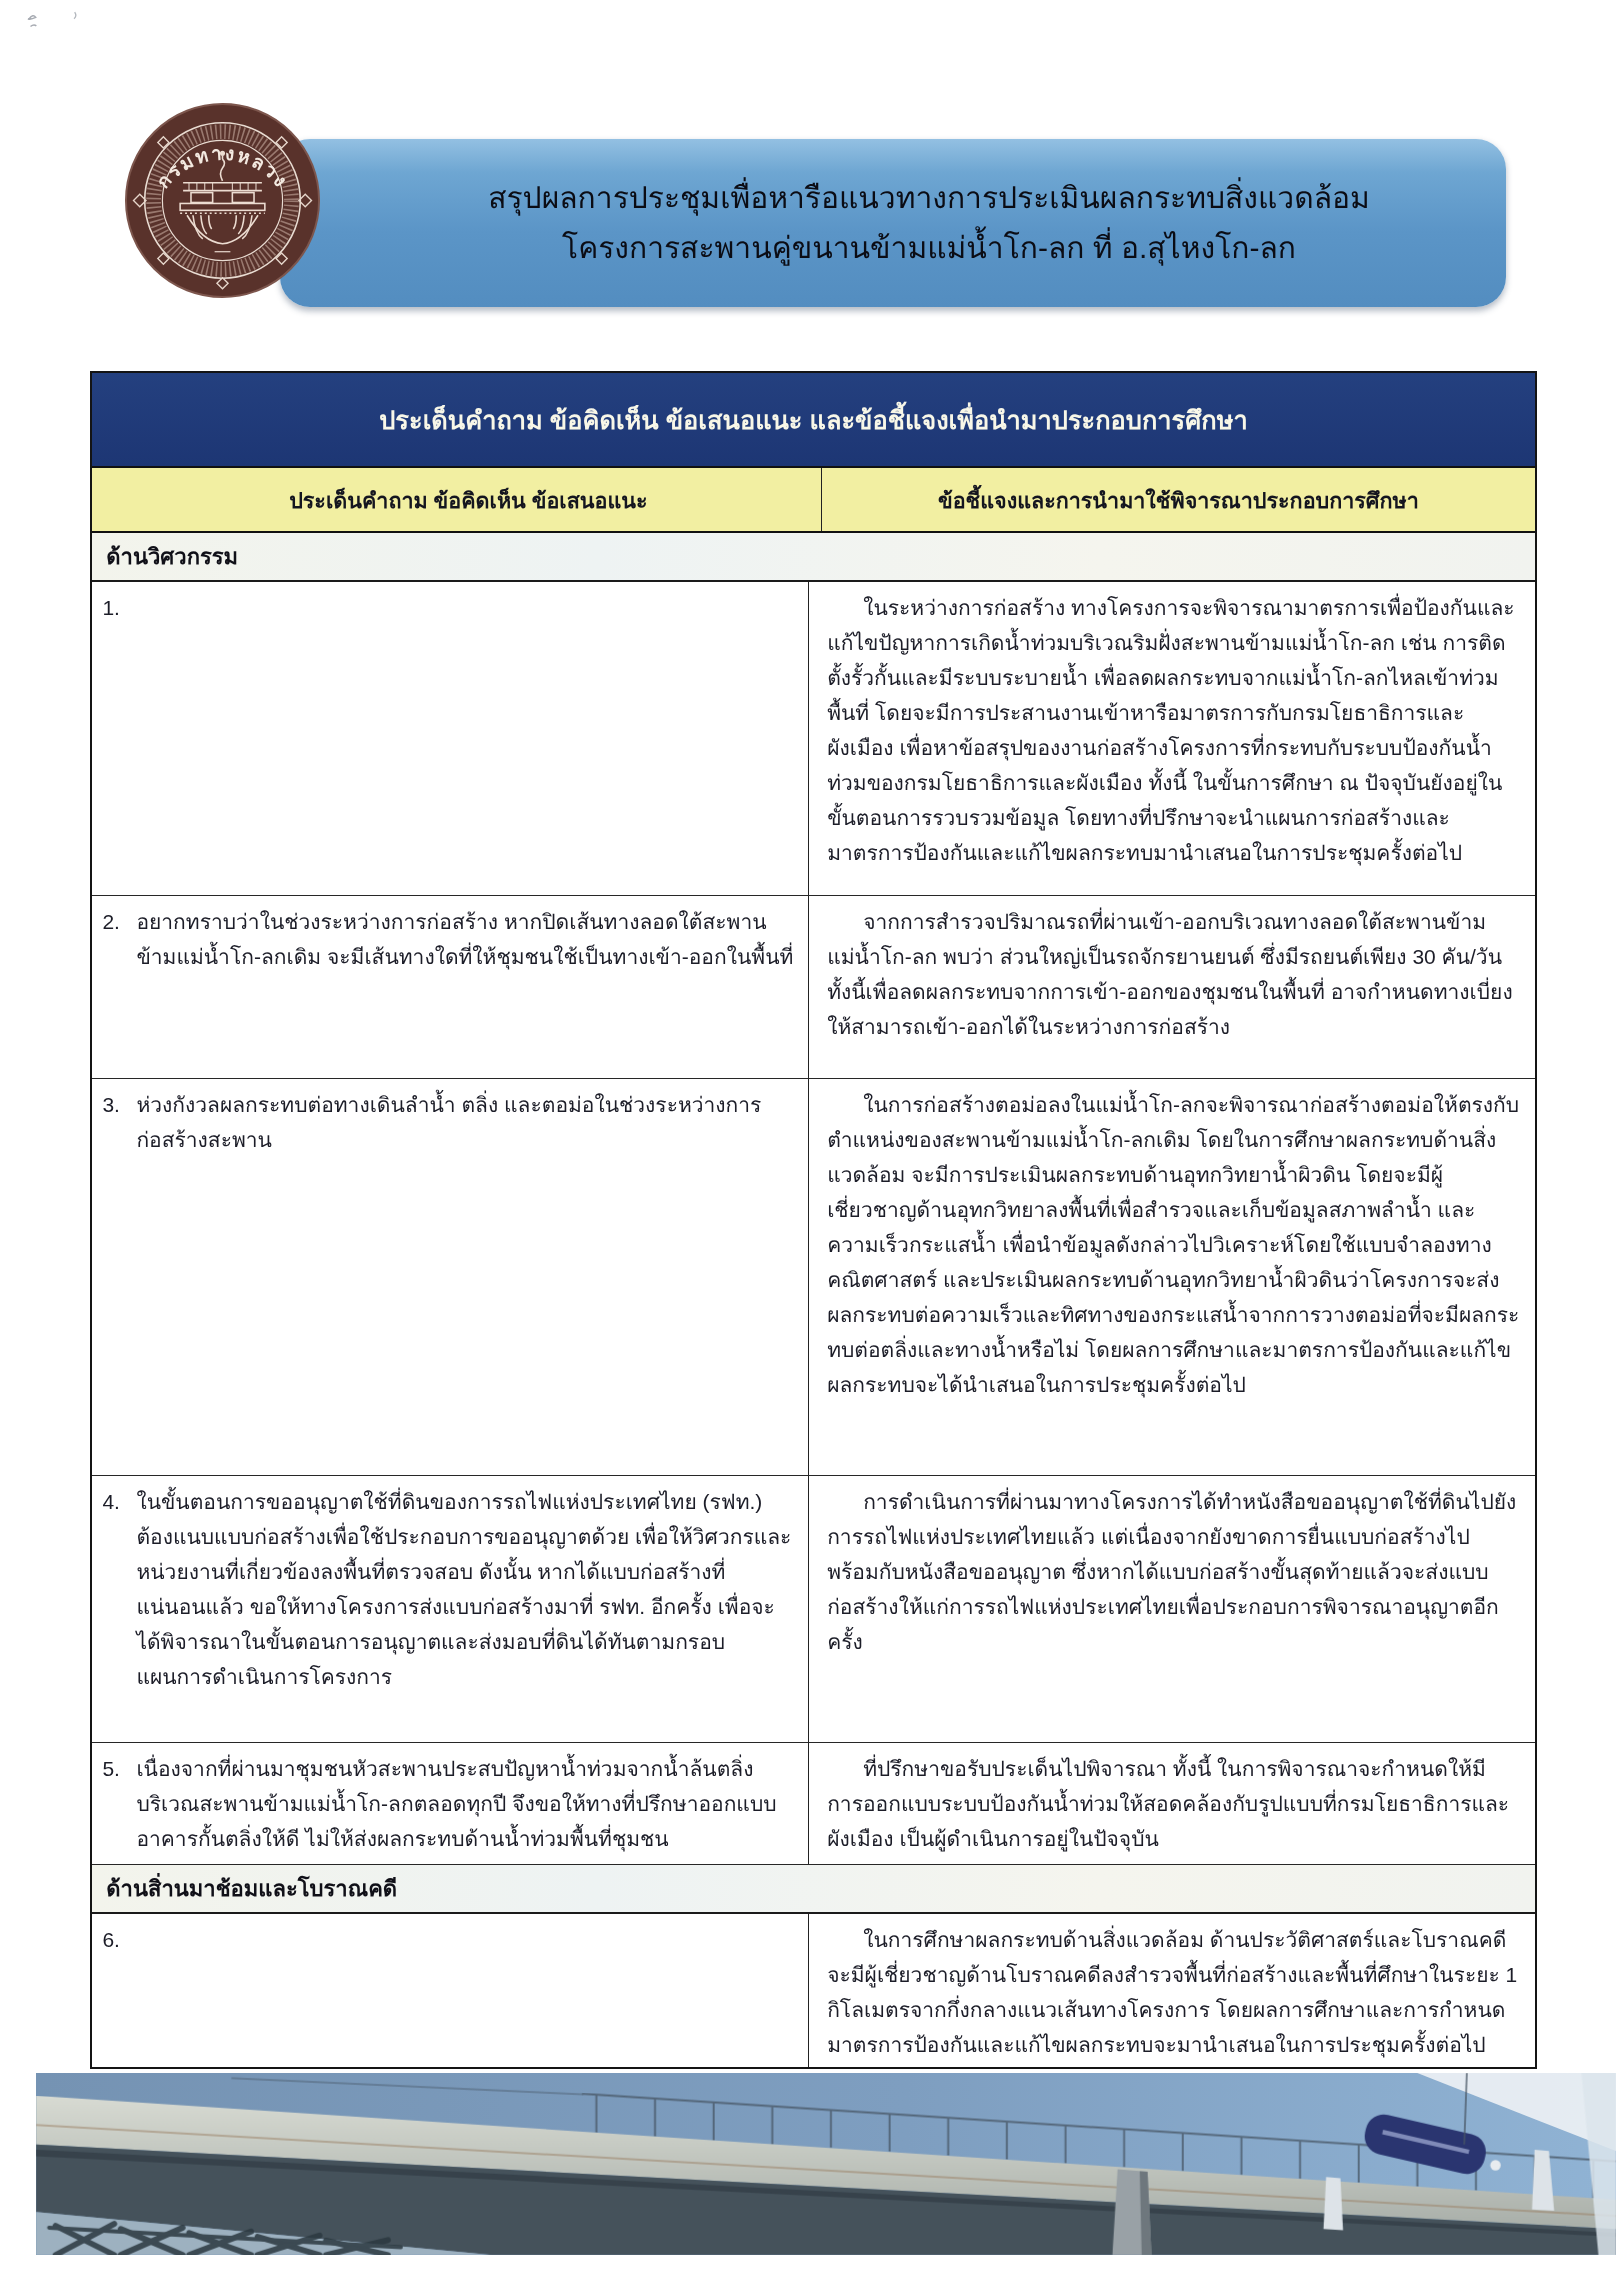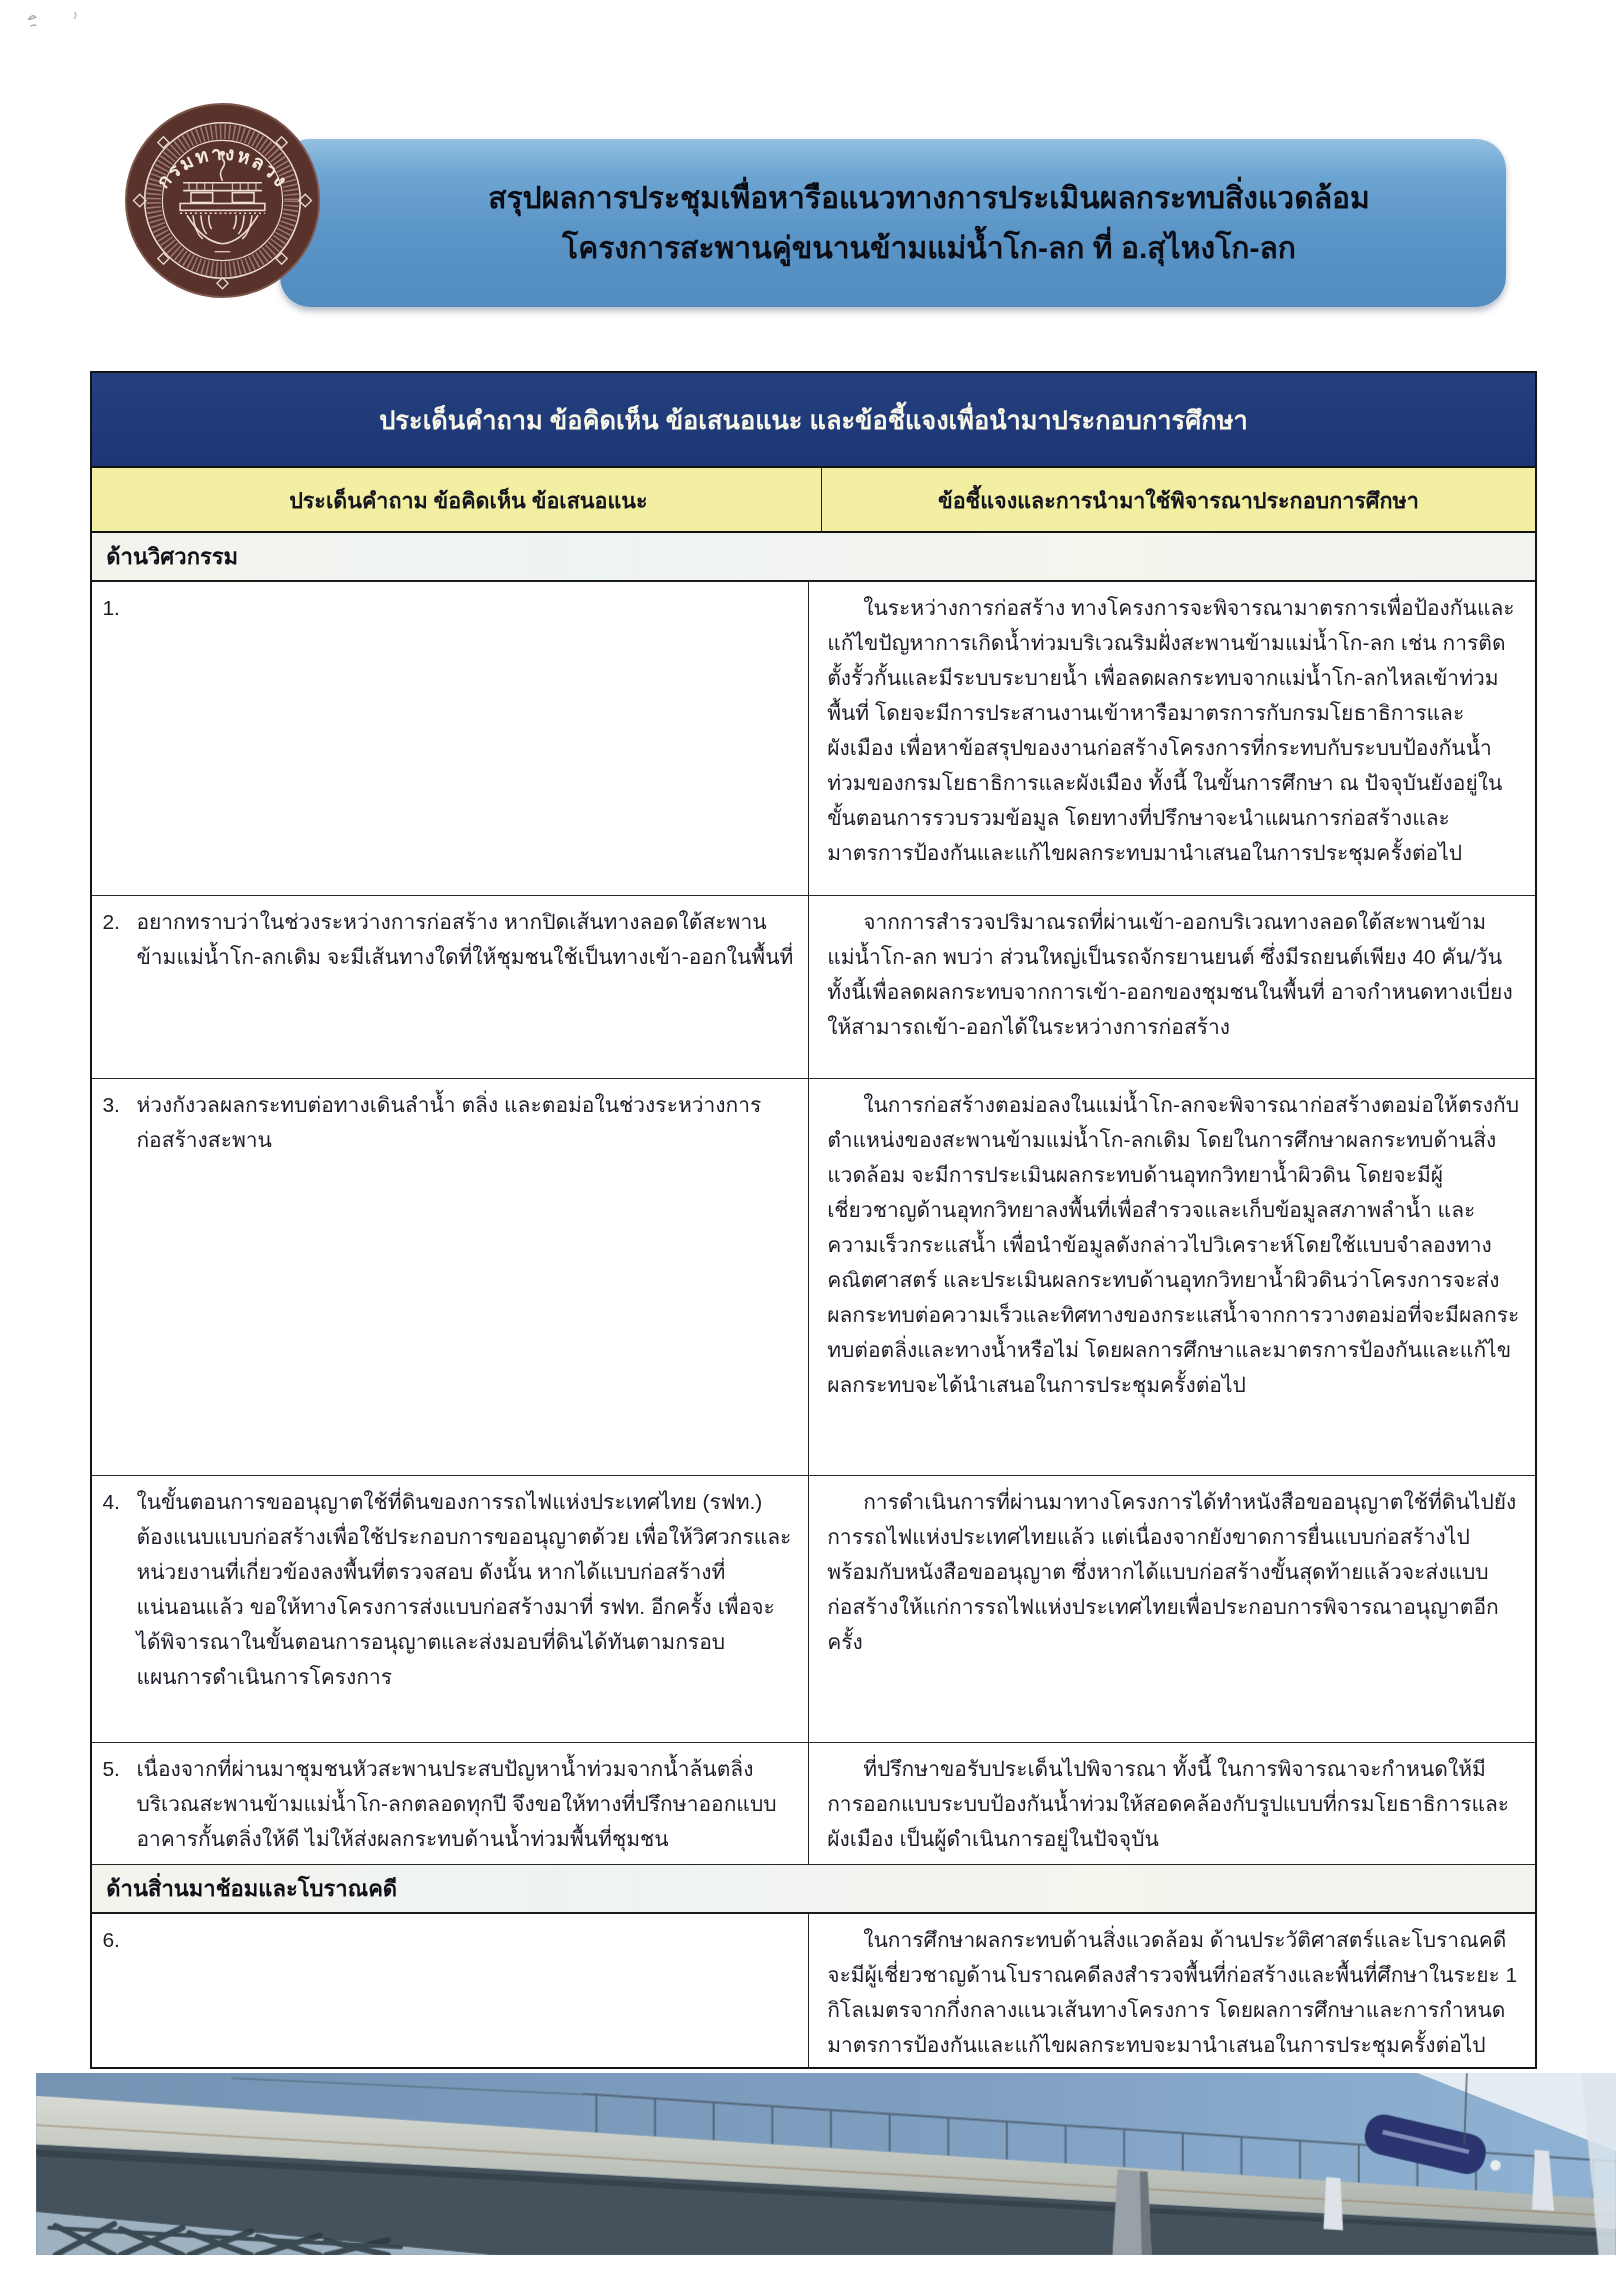--- a/index.html
+++ b/index.html
@@ -9,21 +9,21 @@
   
   .pen{position:absolute;left:23.5px;top:6.5px;width:78px;height:39px;opacity:.75;}
 
   
   .doc-header{position:relative;height:306px;}
   .banner{position:absolute;left:280px;top:139px;width:1226px;height:168px;border-radius:30px;
     background:linear-gradient(180deg,#93c0e2 0%,#6ea6d2 20%,#5b95c7 55%,#538dc0 100%);
     box-shadow:0 3.3px 5.9px rgba(40,60,90,.35);}
   .banner-inner{position:absolute;inset:0;display:flex;flex-direction:column;justify-content:center;
     align-items:center;gap:9px;padding-left:72px;}
-  .title-line{font-size:30px;font-weight:700;color:#0b0c14;line-height:1.35;white-space:nowrap;}
+  .title-line{font-size:30px;font-weight:400;color:#0b0c14;line-height:1.35;white-space:nowrap;}
   .logo{position:absolute;left:124px;top:102px;width:197px;height:197px;}
 
   
   .qa-table{margin:65px 0 0 90px;width:1443px;border:2px solid #141414;background:#fff;}
   .t-mainhead{height:93px;background:linear-gradient(180deg,#24407f,#1d3674);display:flex;align-items:center;
     justify-content:center;color:#f8f7e8;font-size:25.4px;font-weight:600;border-bottom:2px solid #111;}
   .t-colheads{display:flex;height:63px;background:#f2efa2;border-bottom:2px solid #111;padding-left:24px;}
   .t-colhead{display:flex;align-items:center;justify-content:center;font-size:21.5px;font-weight:700;color:#14151f;}
   .t-colhead.left{width:49.7%;border-right:1.3px solid #222;}
   .t-colhead.right{width:50.3%;}
@@ -129,21 +129,21 @@
         <div class="atext">ในระหว่างการก่อสร้าง ทางโครงการจะพิจารณามาตรการเพื่อป้องกันและแก้ไขปัญหาการเกิดน้ำท่วมบริเวณริมฝั่งสะพานข้ามแม่น้ำโก-ลก เช่น การติดตั้งรั้วกั้นและมีระบบระบายน้ำ เพื่อลดผลกระทบจากแม่น้ำโก-ลกไหลเข้าท่วมพื้นที่ โดยจะมีการประสานงานเข้าหารือมาตรการกับกรมโยธาธิการและผังเมือง เพื่อหาข้อสรุปของงานก่อสร้างโครงการที่กระทบกับระบบป้องกันน้ำท่วมของกรมโยธาธิการและผังเมือง ทั้งนี้ ในขั้นการศึกษา ณ ปัจจุบันยังอยู่ในขั้นตอนการรวบรวมข้อมูล โดยทางที่ปรึกษาจะนำแผนการก่อสร้างและมาตรการป้องกันและแก้ไขผลกระทบมานำเสนอในการประชุมครั้งต่อไป</div>
       </div>
     </div>
 
     <div class="trow" style="min-height:182px">
       <div class="qcell">
         <div class="qnum">2.</div>
         <div class="qtext">อยากทราบว่าในช่วงระหว่างการก่อสร้าง หากปิดเส้นทางลอดใต้สะพานข้ามแม่น้ำโก-ลกเดิม จะมีเส้นทางใดที่ให้ชุมชนใช้เป็นทางเข้า-ออกในพื้นที่</div>
       </div>
       <div class="acell">
-        <div class="atext">จากการสำรวจปริมาณรถที่ผ่านเข้า-ออกบริเวณทางลอดใต้สะพานข้ามแม่น้ำโก-ลก พบว่า ส่วนใหญ่เป็นรถจักรยานยนต์ ซึ่งมีรถยนต์เพียง 40 คัน/วัน ทั้งนี้เพื่อลดผลกระทบจากการเข้า-ออกของชุมชนในพื้นที่ อาจกำหนดทางเบี่ยงให้สามารถเข้า-ออกได้ในระหว่างการก่อสร้าง</div>
+        <div class="atext">จากการสำรวจปริมาณรถที่ผ่านเข้า-ออกบริเวณทางลอดใต้สะพานข้ามแม่น้ำโก-ลก พบว่า ส่วนใหญ่เป็นรถจักรยานยนต์ ซึ่งมีรถยนต์เพียง 30 คัน/วัน ทั้งนี้เพื่อลดผลกระทบจากการเข้า-ออกของชุมชนในพื้นที่ อาจกำหนดทางเบี่ยงให้สามารถเข้า-ออกได้ในระหว่างการก่อสร้าง</div>
       </div>
     </div>
 
     <div class="trow" style="min-height:396px">
       <div class="qcell">
         <div class="qnum">3.</div>
         <div class="qtext">ห่วงกังวลผลกระทบต่อทางเดินลำน้ำ ตลิ่ง และตอม่อในช่วงระหว่างการก่อสร้างสะพาน</div>
       </div>
       <div class="acell">
         <div class="atext">ในการก่อสร้างตอม่อลงในแม่น้ำโก-ลกจะพิจารณาก่อสร้างตอม่อให้ตรงกับตำแหน่งของสะพานข้ามแม่น้ำโก-ลกเดิม โดยในการศึกษาผลกระทบด้านสิ่งแวดล้อม จะมีการประเมินผลกระทบด้านอุทกวิทยาน้ำผิวดิน โดยจะมีผู้เชี่ยวชาญด้านอุทกวิทยาลงพื้นที่เพื่อสำรวจและเก็บข้อมูลสภาพลำน้ำ และความเร็วกระแสน้ำ เพื่อนำข้อมูลดังกล่าวไปวิเคราะห์โดยใช้แบบจำลองทางคณิตศาสตร์ และประเมินผลกระทบด้านอุทกวิทยาน้ำผิวดินว่าโครงการจะส่งผลกระทบต่อความเร็วและทิศทางของกระแสน้ำจากการวางตอม่อที่จะมีผลกระทบต่อตลิ่งและทางน้ำหรือไม่ โดยผลการศึกษาและมาตรการป้องกันและแก้ไขผลกระทบจะได้นำเสนอในการประชุมครั้งต่อไป</div>

